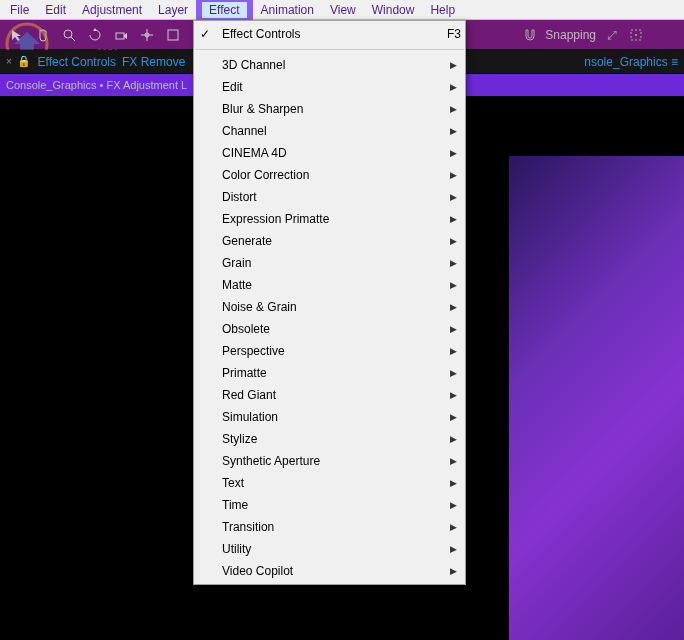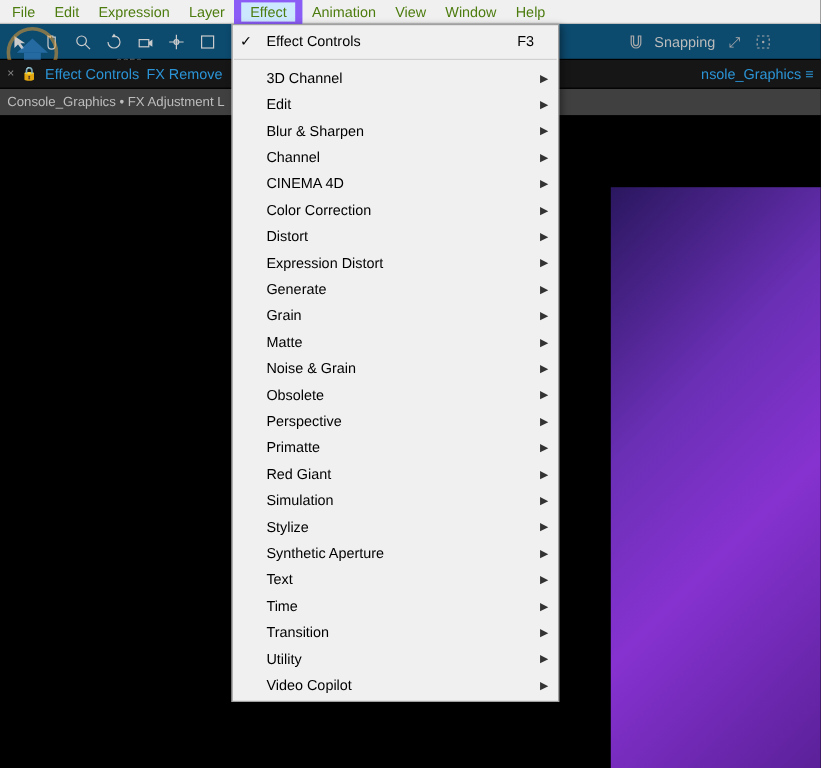--- a/index.html
+++ b/index.html
@@ -1,58 +1,58 @@
 <!DOCTYPE html>
 <html><head>
 <meta charset="utf-8">
 <style>
 * { margin: 0; padding: 0; box-sizing: border-box; font-family: "Segoe UI", Tahoma, sans-serif; font-size: 12px; }
 body { width: 684px; height: 640px; background: #1a1a1a; overflow: hidden; position: relative; }
 
 .menubar { height: 20px; background: #f0f0f0; display: flex; align-items: center; padding: 0 2px; border-bottom: 1px solid #c0c0c0; }
-.menubar-item { padding: 2px 8px; color: #4d7c0f; cursor: default; }
+.menubar-item { padding: 2px 8px; color: #4c1d95; cursor: default; }
 .menubar-item.active { background: #cce8ff; border: 6px solid #8b5cf6; padding: 1px 7px; }
 
-.toolbar { height: 30px; background: #0c4a6e; border-bottom: 1px solid #000; display: flex; align-items: center; padding: 0 4px; position: relative; }
+.toolbar { height: 30px; background: #701a75; border-bottom: 1px solid #000; display: flex; align-items: center; padding: 0 4px; position: relative; }
 .tool-btn { width: 26px; height: 26px; display: flex; align-items: center; justify-content: center; color: #ccc; }
 .wm { position: absolute; left: 2px; top: 2px; opacity: 0.5; pointer-events: none; }
 .wm-url { position: absolute; left: 62px; top: 28px; color: #a0a0a0; font-size: 10px; pointer-events: none; opacity: 0.55; }
 
 .snapping { position: absolute; right: 40px; top: 0; height: 30px; display: flex; align-items: center; gap: 8px; color: #bbb; }
 .snap-icon { width: 16px; height: 16px; display: flex; align-items: center; justify-content: center; color: #aaa; }
 
 .tabbar { height: 24px; background: #161616; display: flex; align-items: center; color: #2c88c8; padding: 0 6px; border-bottom: 1px solid #000; gap: 6px; }
 .tab-x { color: #888; font-size: 10px; }
 .tab-label { color: #2b94d6; }
 .tab-label2 { color: #2b94d6; }
 .tab-right { position: absolute; right: 6px; color: #2b94d6; margin-left: 40px; }
 .lockicon { color: #aaa; font-size: 11px; }
 
-.subhead { height: 22px; background: #404040; color: #bdbdbd; display: flex; align-items: center; padding: 0 6px; font-size: 11px; }
+.subhead { height: 22px; background: #6d28d9; color: #bdbdbd; display: flex; align-items: center; padding: 0 6px; font-size: 11px; }
 
 .viewport { position: absolute; left: 0; top: 96px; right: 0; bottom: 0; background: #000; }
 .gradient { position: absolute; right: 0; top: 60px; width: 175px; height: 490px; background: linear-gradient(135deg, #2a175f 0%, #6a2fb5 35%, #8632d0 60%, #5a2098 100%); }
 
 .menu { position: absolute; left: 193px; top: 20px; width: 273px; background: #f0f0f0; border: 1px solid #a0a0a0; box-shadow: 2px 2px 6px rgba(0,0,0,0.4); }
 .menu-section { padding: 2px 0; }
 .menu-sep { height: 1px; background: #d0d0d0; margin: 2px 1px; }
 .menu-item { height: 22px; display: flex; align-items: center; padding: 0 26px 0 28px; position: relative; color: #000; }
 .menu-item.disabled { color: #999; }
 .menu-item .check { position: absolute; left: 6px; font-size: 12px; }
-.menu-item .shortcut { position: absolute; right: 20px; color: #000; }
+.menu-item .shortcut { position: absolute; right: 4px; color: #000; }
 .menu-item.disabled .shortcut { color: #999; }
 .menu-item .arrow { position: absolute; right: 8px; font-size: 9px; color: #333; }
 </style>
 </head>
 <body>
 
 <div class="menubar" id="menubar">
     <div class="menubar-item">File</div>
     <div class="menubar-item">Edit</div>
-    <div class="menubar-item">Expression</div>
+    <div class="menubar-item">Adjustment</div>
     <div class="menubar-item">Layer</div>
     <div class="menubar-item active">Effect</div>
     <div class="menubar-item">Animation</div>
     <div class="menubar-item">View</div>
     <div class="menubar-item">Window</div>
     <div class="menubar-item">Help</div>
   </div>
 
 <div class="toolbar">
   <svg class="wm" width="50" height="44" viewBox="0 0 50 44">
@@ -164,21 +164,21 @@
       </div>
       <div class="menu-item">
         <span>Color Correction</span>
         <span class="arrow">▶</span>
       </div>
       <div class="menu-item">
         <span>Distort</span>
         <span class="arrow">▶</span>
       </div>
       <div class="menu-item">
-        <span>Expression Distort</span>
+        <span>Expression Primatte</span>
         <span class="arrow">▶</span>
       </div>
       <div class="menu-item">
         <span>Generate</span>
         <span class="arrow">▶</span>
       </div>
       <div class="menu-item">
         <span>Grain</span>
         <span class="arrow">▶</span>
       </div>

